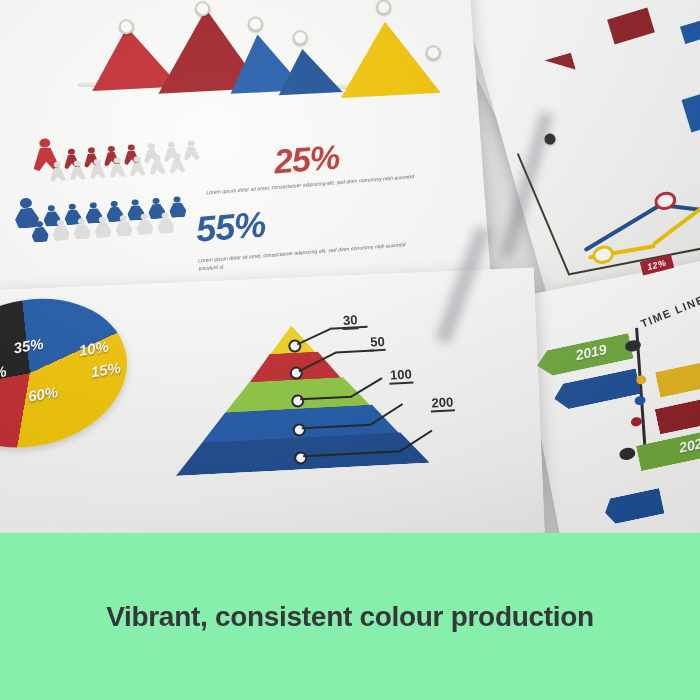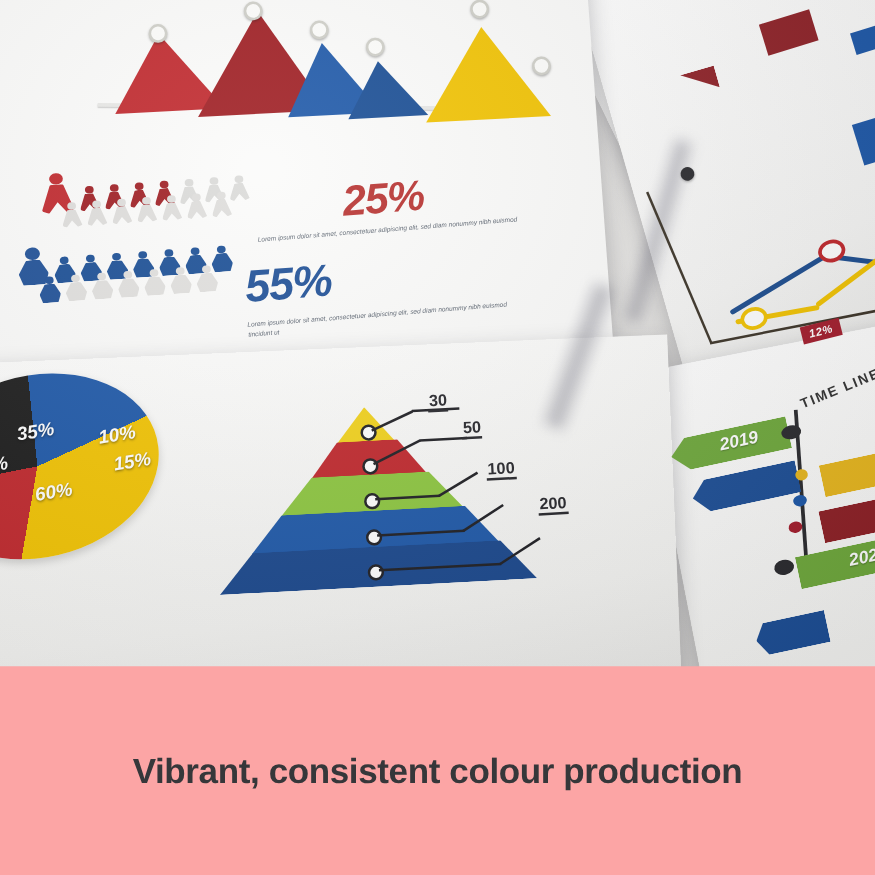--- a/index.html
+++ b/index.html
@@ -100,21 +100,21 @@
   .tlspine{position:absolute;width:3px;background:#2a2a2e;}
   .tlarrow{position:absolute;height:26px;}
   .tlarrow.left{clip-path:polygon(0 50%,14% 0,100% 0,100% 100%,14% 100%);}
   .tlarrow.right{clip-path:polygon(0 0,86% 0,100% 50%,86% 100%,0 100%);}
   .tlyear{position:absolute;color:#fff;font-weight:bold;font-style:italic;font-size:14px;
           text-shadow:0 1px 1px rgba(0,0,0,.25);}
   .tldot{position:absolute;border-radius:50%;}
 
   
   .caption{position:absolute;left:0;top:533px;width:700px;height:167px;
-           background:#fca5a5;display:flex;align-items:center;justify-content:center;}
+           background:#86efac;display:flex;align-items:center;justify-content:center;}
   .caption span{font-size:28px;font-weight:bold;color:#36373a;letter-spacing:-.3px;
                 white-space:nowrap;}
   .grain{position:absolute;left:0;top:0;width:700px;height:535px;pointer-events:none;
          background:radial-gradient(ellipse at 30% 25%,rgba(255,255,255,.12) 0%,rgba(0,0,0,.09) 100%);}
 </style>
 </head>
 <body>
 
 <div id="stage">
 

